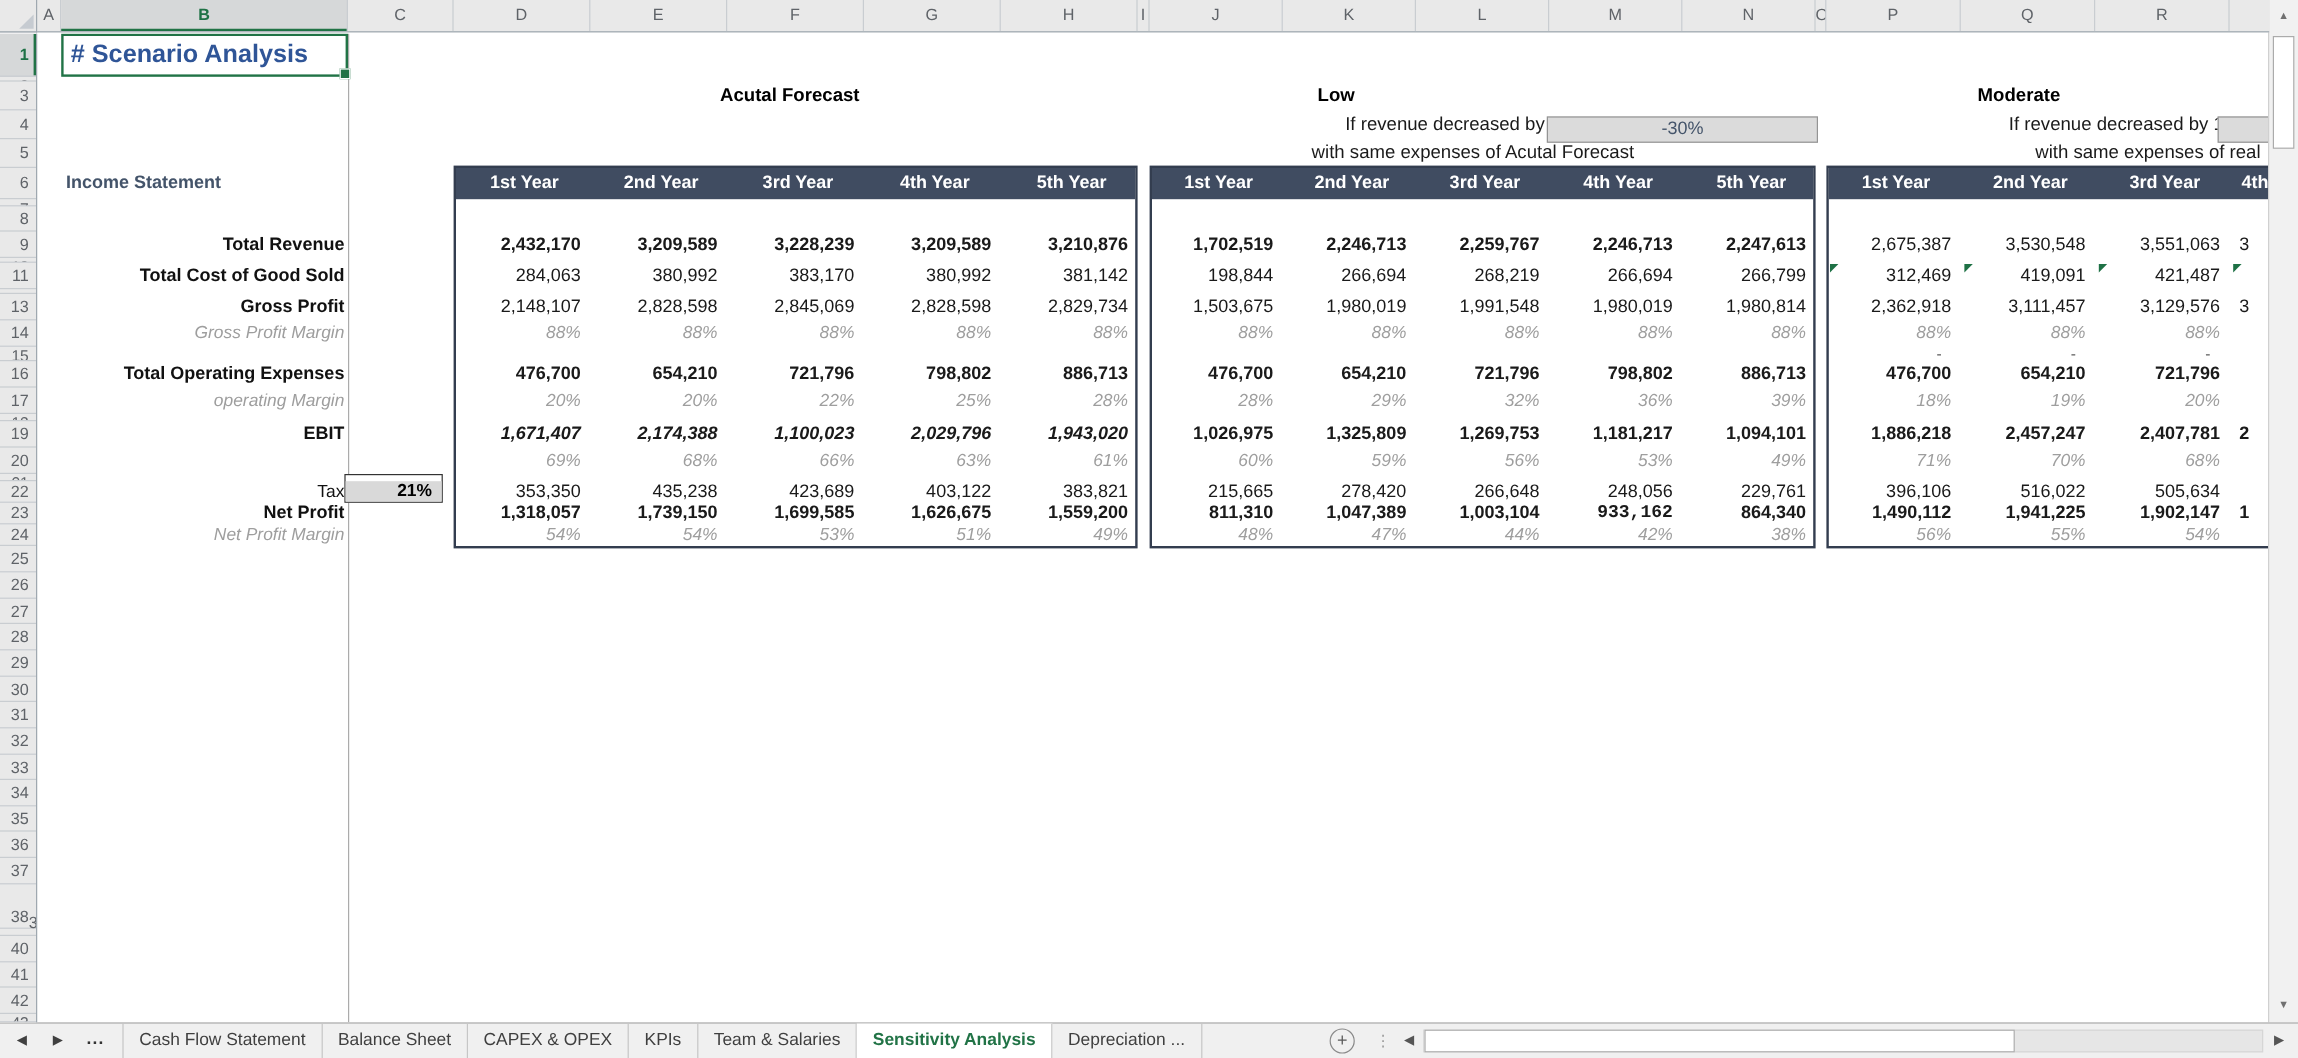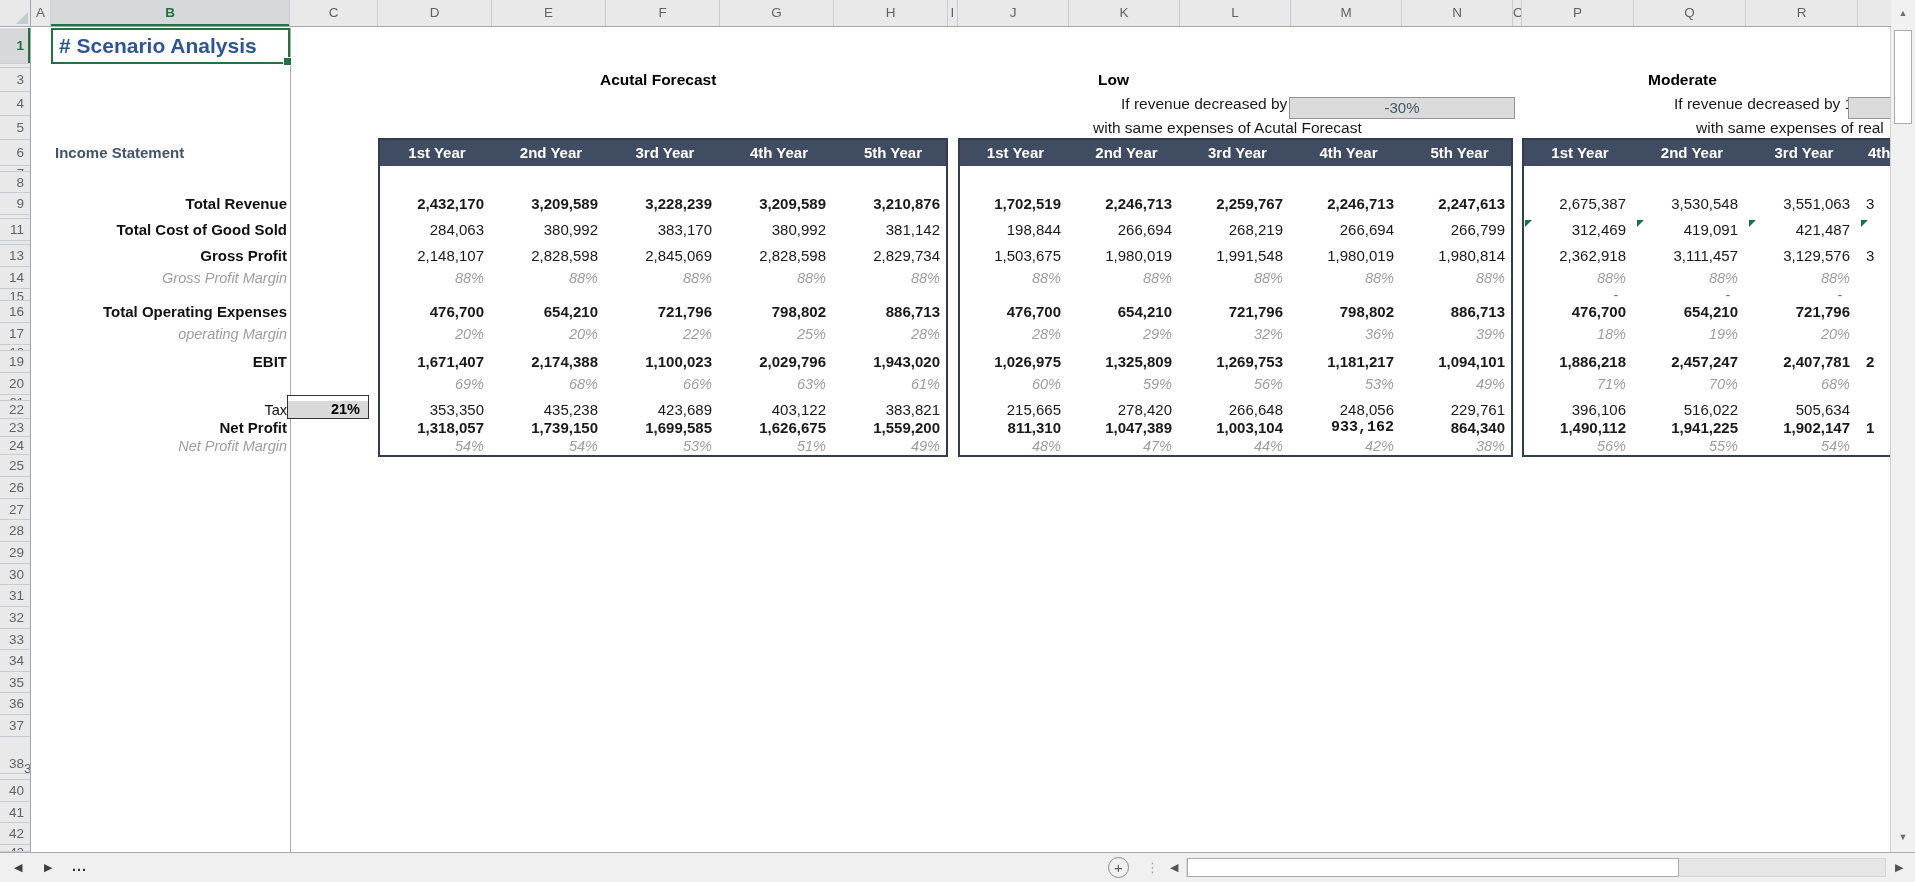--- a/index.html
+++ b/index.html
@@ -142,21 +142,21 @@
             <div class="cell bold" style="width: 114px; line-height: 22px;">886,713</div>
           </div>
           <div class="blk-row" style="height: 22px;">
             <div class="cell margin" style="width: 114px; line-height: 22px;">20%</div>
             <div class="cell margin" style="width: 114px; line-height: 22px;">20%</div>
             <div class="cell margin" style="width: 114px; line-height: 22px;">22%</div>
             <div class="cell margin" style="width: 114px; line-height: 22px;">25%</div>
             <div class="cell margin" style="width: 114px; line-height: 22px;">28%</div>
           </div>
           <div class="blk-row" style="height: 6px;"></div>
-          <div class="blk-row" style="height: 22px;">
+          <div class="blk-row" style="height: 22px; font-style: italic;">
             <div class="cell bold" style="width: 114px; line-height: 22px;">1,671,407</div>
             <div class="cell bold" style="width: 114px; line-height: 22px;">2,174,388</div>
             <div class="cell bold" style="width: 114px; line-height: 22px;">1,100,023</div>
             <div class="cell bold" style="width: 114px; line-height: 22px;">2,029,796</div>
             <div class="cell bold" style="width: 114px; line-height: 22px;">1,943,020</div>
           </div>
           <div class="blk-row" style="height: 22px;">
             <div class="cell margin" style="width: 114px; line-height: 22px;">69%</div>
             <div class="cell margin" style="width: 114px; line-height: 22px;">68%</div>
             <div class="cell margin" style="width: 114px; line-height: 22px;">66%</div>
@@ -489,20 +489,29 @@
   <div class="vscroll">
     <div class="vs-btn vs-up">▲</div>
     <div class="vs-thumb"></div>
     <div class="vs-btn vs-down">▼</div>
   </div>
 
   <div class="tabbar">
     <div class="nav-arrow nav-prev">◀</div>
     <div class="nav-arrow nav-next">▶</div>
     <div class="overflow-dots">...</div>
+    <div class="tabs" id="tabs">
+        <div class="tab">Cash Flow Statement</div>
+        <div class="tab">Balance Sheet</div>
+        <div class="tab">CAPEX &amp; OPEX</div>
+        <div class="tab">KPIs</div>
+        <div class="tab">Team &amp; Salaries</div>
+        <div class="tab active">Sensitivity Analysis</div>
+        <div class="tab">Depreciation ...</div>
+      </div>
     <div class="add-btn">+</div>
     <div class="tab-dots">⋮</div>
     <div class="hs-btn hs-left">◀</div>
     <div class="hs-track"></div>
     <div class="hs-thumb"></div>
     <div class="hs-btn hs-right">▶</div>
   </div>
 
 </div>
 

